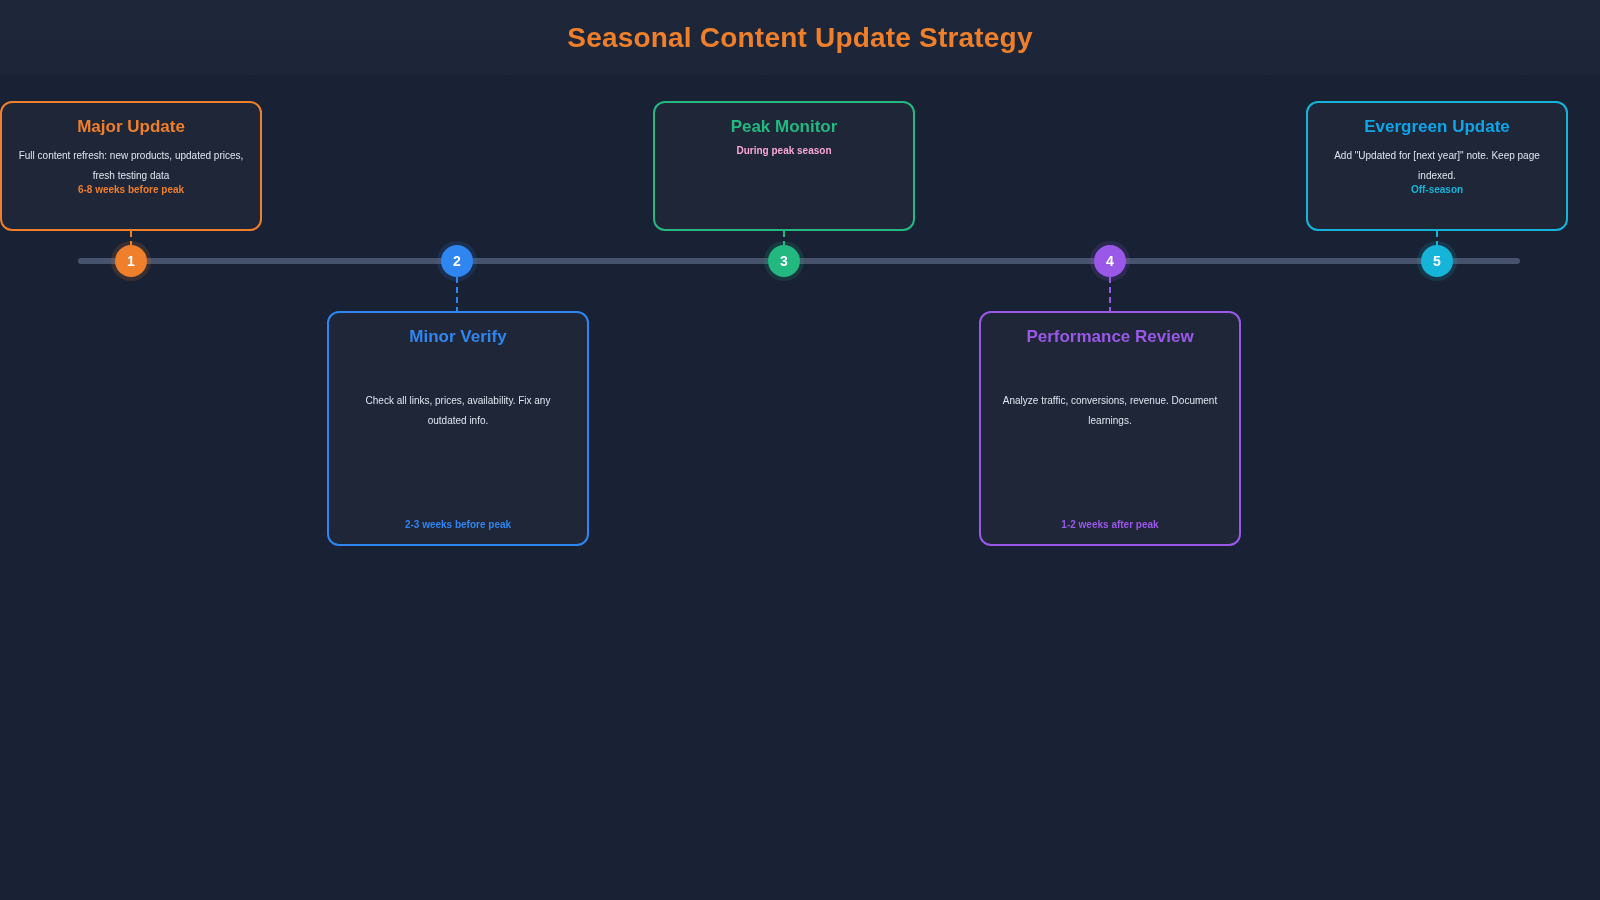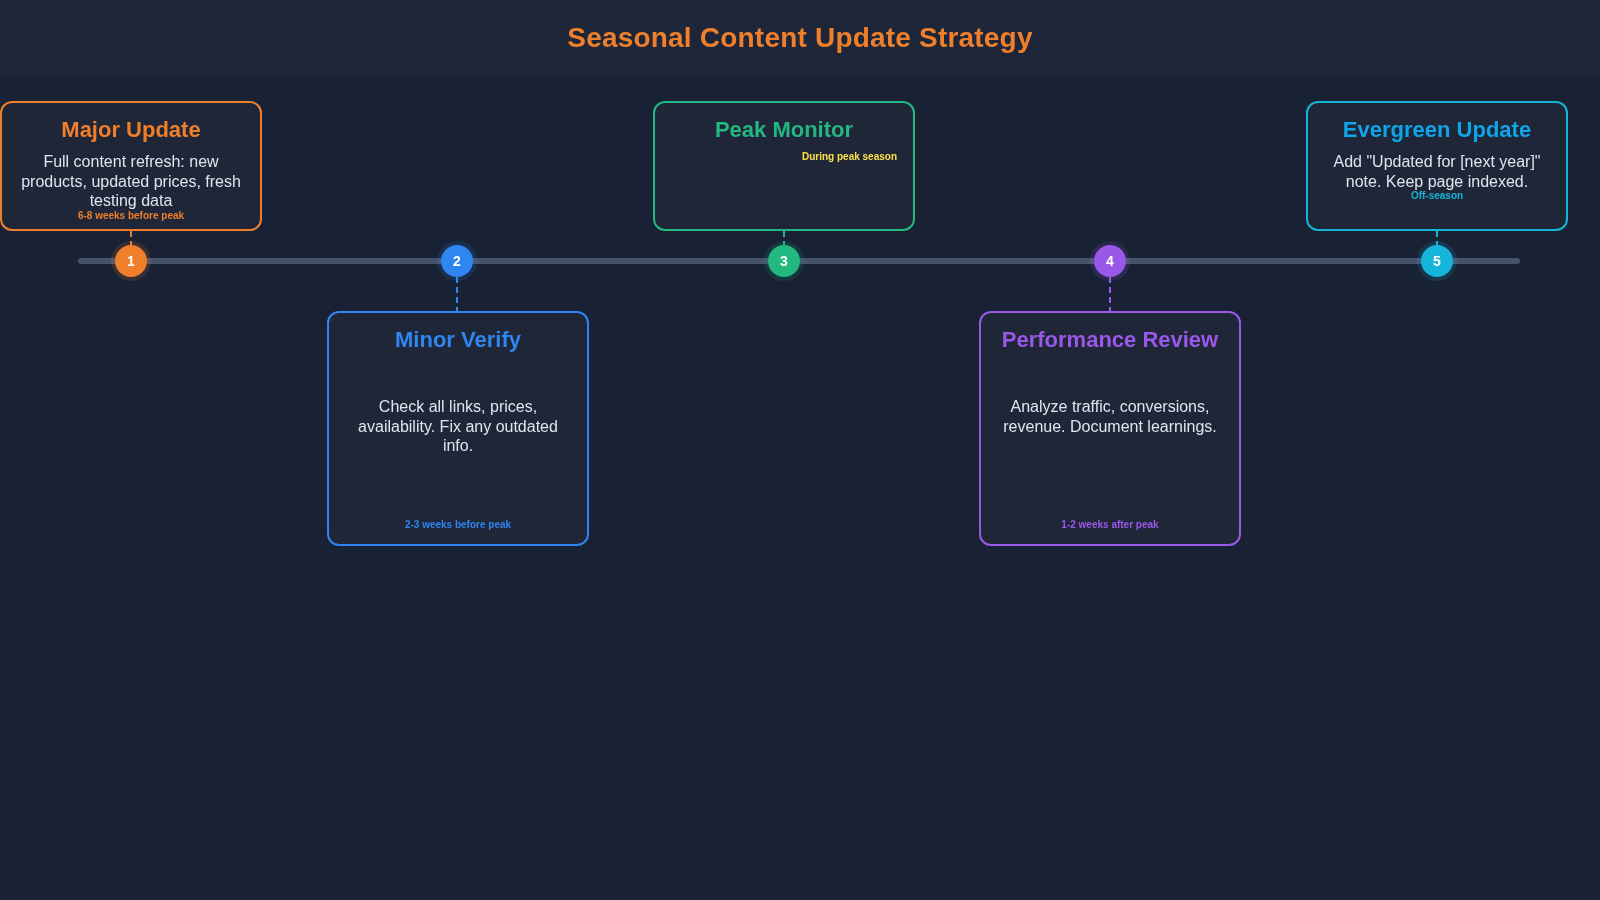--- a/index.html
+++ b/index.html
@@ -79,28 +79,28 @@
     border-style: solid;
     border-radius: 12px;
     background: #1e2638;
     padding: 14px 16px 10px 16px;
     z-index: 4;
     overflow: hidden;
   }
 
   .card-title {
     text-align: center;
-    font-size: 22px;
+    font-size: 17px;
     font-weight: bold;
     margin-bottom: 9px;
   }
 
   .card-desc {
     text-align: center;
-    font-size: 16px;
+    font-size: 10px;
     line-height: 19.5px;
     color: #dfe5ef;
   }
 
   .card-date {
     text-align: center;
     font-size: 10px;
     font-weight: bold;
   }
 
@@ -137,21 +137,21 @@
     <div class="connector" style="left: 456px; top: 277px; height: 36px; border-left-color: rgb(47, 134, 240);"></div>
     <div class="card bottom" style="left: 327px; top: 311px; width: 262px; height: 235px; border-color: rgb(47, 134, 240);">
       <div class="card-title" style="color: rgb(47, 134, 240);">Minor Verify</div>
       <div class="card-desc">Check all links, prices, availability. Fix any outdated info.</div>
       <div class="card-date" style="color: rgb(47, 134, 240); text-align: center;">2-3 weeks before peak</div>
     </div>
     <div class="marker" style="left: 441px; background: rgb(47, 134, 240); box-shadow: rgba(47, 134, 240, 0.15) 0px 0px 0px 4px;">2</div>
     <div class="connector" style="left: 783px; top: 231px; height: 16px; border-left-color: rgb(34, 184, 128);"></div>
     <div class="card top" style="left: 653px; top: 101px; width: 262px; height: 130px; border-color: rgb(34, 184, 128);">
       <div class="card-title" style="color: rgb(34, 184, 128);">Peak Monitor</div>
-      <div class="card-date" style="color: #fde047; text-align: right;">During peak season</div>
+      <div class="card-date" style="color: #f9a8d4;">During peak season</div>
     </div>
     <div class="marker" style="left: 768px; background: rgb(34, 184, 128); box-shadow: rgba(34, 184, 128, 0.15) 0px 0px 0px 4px;">3</div>
     <div class="connector" style="left: 1109px; top: 277px; height: 36px; border-left-color: rgb(154, 88, 232);"></div>
     <div class="card bottom" style="left: 979px; top: 311px; width: 262px; height: 235px; border-color: rgb(154, 88, 232);">
       <div class="card-title" style="color: rgb(154, 88, 232);">Performance Review</div>
       <div class="card-desc">Analyze traffic, conversions, revenue. Document learnings.</div>
       <div class="card-date" style="color: rgb(154, 88, 232);">1-2 weeks after peak</div>
     </div>
     <div class="marker" style="left: 1094px; background: rgb(154, 88, 232); box-shadow: rgba(154, 88, 232, 0.15) 0px 0px 0px 4px;">4</div>
     <div class="connector" style="left: 1436px; top: 231px; height: 16px; border-left-color: rgb(22, 180, 216);"></div>

